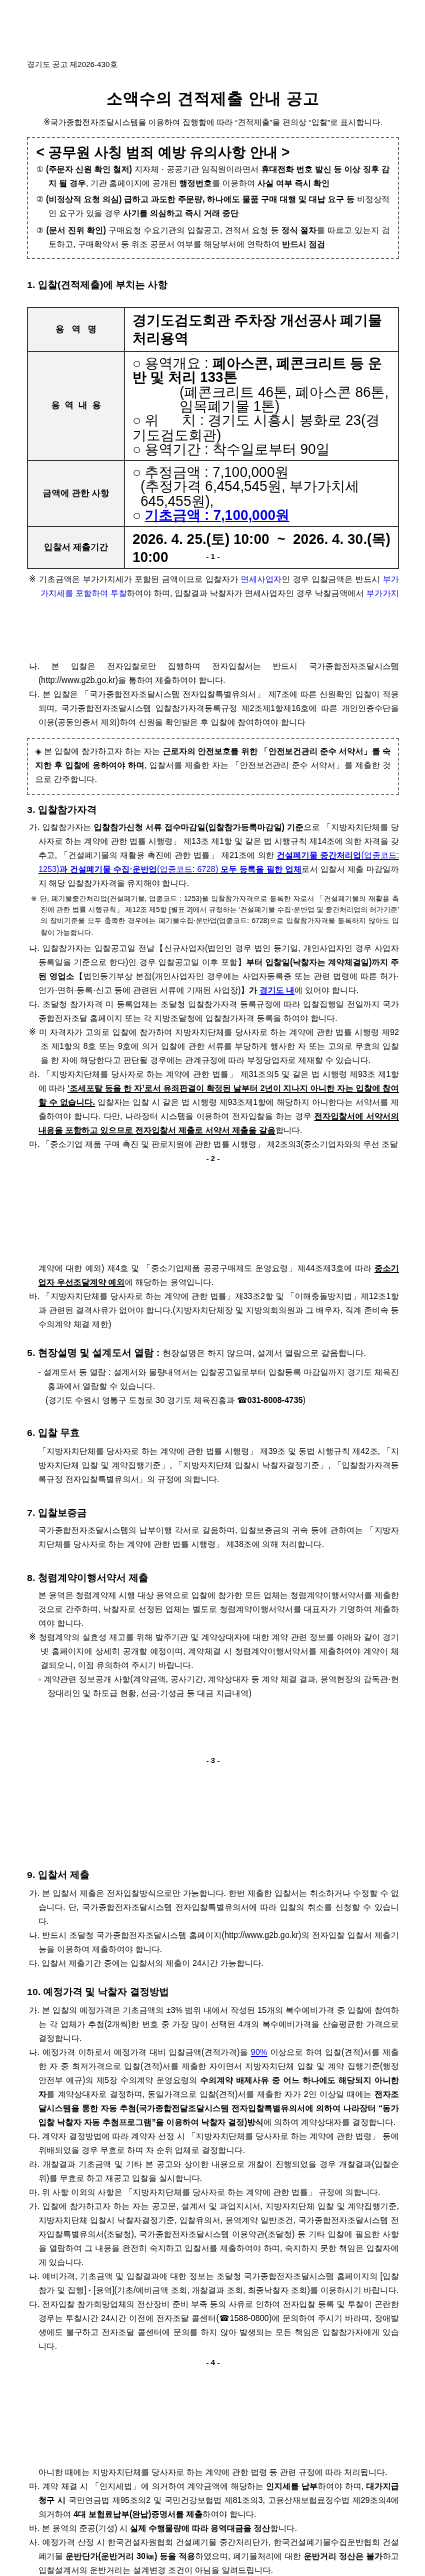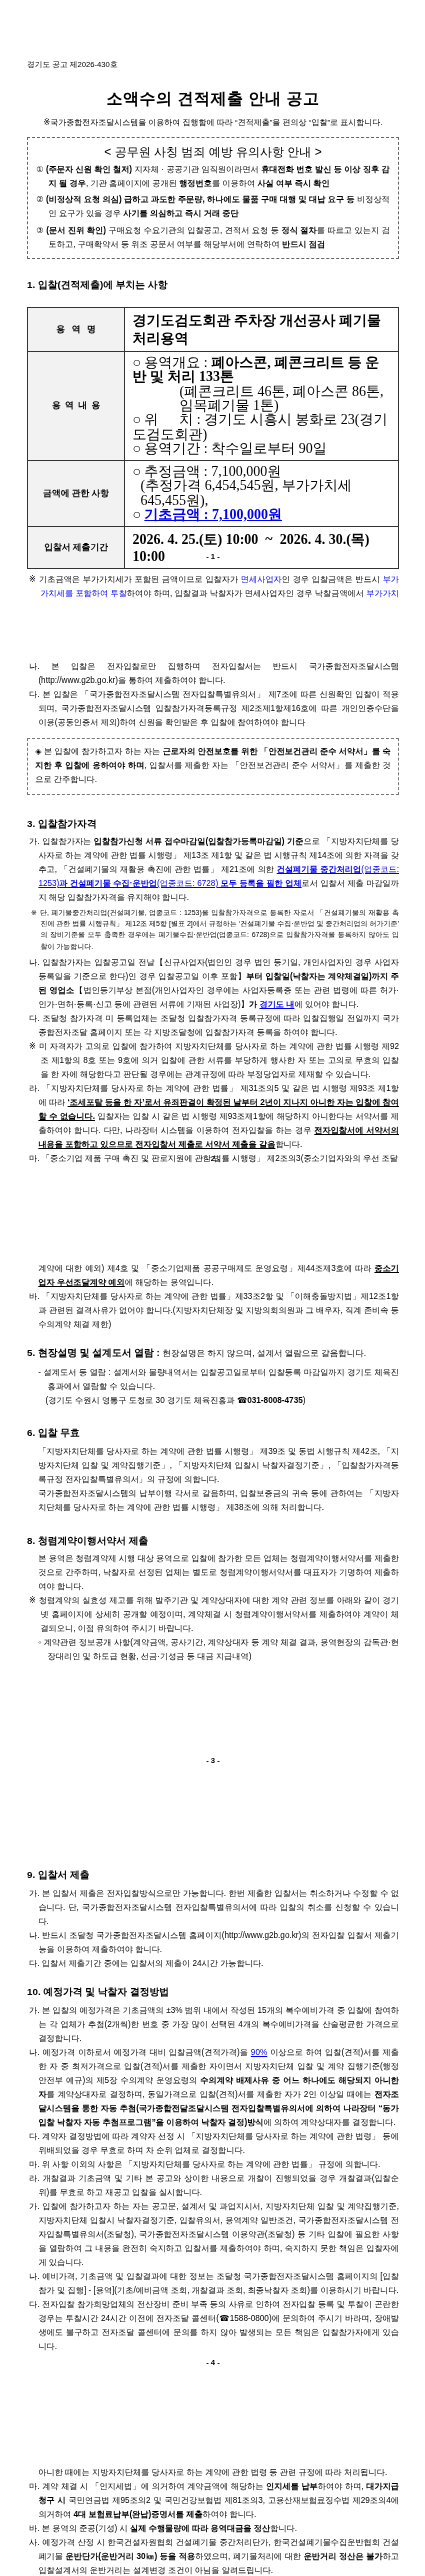--- a/index.html
+++ b/index.html
@@ -7,35 +7,35 @@
   .page{position:relative;height:602px;padding:58px 27px 0;box-sizing:border-box;overflow:hidden;background:#fff;}
   .blk{font-size:8.2px;line-height:14px;}
   .b{font-weight:700}
   .u{text-decoration:underline}
   .bl{color:#0000ee}
   .r{color:#e60000}
   .noticeno{font-size:7.7px;}
   .title{text-align:center;font-size:16px;font-weight:800;letter-spacing:0.5px;margin-top:15px;line-height:23px;}
   .subtitle{text-align:center;font-size:8px;margin-top:6.2px;}
   .warnbox{border:0.5px dashed #666;margin-top:7.2px;padding:6.2px 8.2px;}
-  .warn-title{text-align:center;font-weight:400;font-size:12px;margin-bottom:4.1px;line-height:14px;}
+  .warn-title{text-align:left;font-weight:700;font-size:14px;margin-bottom:4.1px;line-height:14px;}
   .warn-item{padding-left:12.4px;text-indent:-12.4px;text-align:justify;margin-top:2.6px;font-size:8.2px;line-height:14px;}
   .h{font-size:9.8px;font-weight:700;margin:15.5px 0 5.2px;line-height:13.4px;}
   .h .n{font-weight:400;font-size:8.5px;}
   .p{margin-left:2.1px;padding-left:9.3px;text-indent:-9.3px;text-align:justify;}
   .cont{margin-left:11.3px;text-align:justify;}
   .sub{margin-left:11.3px;padding-left:9.3px;text-indent:-9.3px;text-align:justify;}
   .ind{margin-left:18.5px;}
   .note{margin-left:2.1px;padding-left:11.3px;text-indent:-11.3px;text-align:justify;}
   .notesm{font-size:7px;line-height:11.3px;margin-left:4.1px;padding-left:9.3px;text-indent:-9.3px;text-align:justify;margin-top:1.5px;}
   .box{border:0.5px dashed #777;padding:6.2px 7.2px;margin:8.2px 0;text-align:justify;}
-  .mt8{margin-top:4.1px}.mt24{margin-top:22px}.mt28{margin-top:14.4px}.mt36{margin-top:18.5px}
+  .mt8{margin-top:4.1px}.mt24{margin-top:8px}.mt28{margin-top:14.4px}.mt36{margin-top:18.5px}
   .pageno{position:absolute;top:552px;left:0;right:0;text-align:center;font-size:7.7px;font-weight:700;}
   
-  .info-table{width:100%;border-collapse:collapse;border:1px solid #222;margin-top:16px;font-family:Liberation Serif, serif;}
+  .info-table{width:100%;border-collapse:collapse;border:1px solid #222;margin-top:16px;}
   .info-table th{width:92px;background:#f2f2f2;border:0.5px solid #333;font-size:8.8px;font-weight:700;text-align:center;padding:4.6px 2.1px;}
   .info-table td{border:0.5px solid #333;padding:3.6px 7.2px;font-size:14px;}
   .cell-line{line-height:14.4px;}
   .ind1{padding-left:8.2px;}
   .ind2{padding-left:47px;}
   .place{margin-left:28px;}
 </style>
 </head>
 <body>
 
@@ -108,41 +108,42 @@
 
 <div class="page">
   <div>
       <div class="blk cont"><span>계약에 대한 예외) 제4호 및 「중소기업제품 공공구매제도 운영요령」제44조제3호에 따라 </span><span class="b u">중소기업자 우선조달계약 예외</span><span>에 해당하는 용역입니다.</span></div>
       <div class="blk p">바. 「지방자치단체를 당사자로 하는 계약에 관한 법률」제33조2항 및 「이해충돌방지법」제12조1항과 관련된 결격사유가 없어야 합니다.(지방자치단체장 및 지방의회의원과 그 배우자, 직계 존비속 등 수의계약 체결 제한)</div>
       <div class="blk h mt28"><span>5. 현장설명 및 설계도서 열람 : </span><span class="n">현장설명은 하지 않으며, 설계서 열람으로 갈음합니다.</span></div>
       <div class="blk sub">- 설계도서 등 열람 : 설계서와 물량내역서는 입찰공고일로부터 입찰등록 마감일까지 경기도 체육진흥과에서 열람할 수 있습니다.</div>
       <div class="blk cont ind"><span>(경기도 수원시 영통구 도청로 30 경기도 체육진흥과 </span><span class="b">☎031-8008-4735</span><span>)</span></div>
       <div class="blk h mt36">6. 입찰 무효</div>
       <div class="blk cont">「지방자치단체를 당사자로 하는 계약에 관한 법률 시행령」 제39조 및 동법 시행규칙 제42조, 「지방자치단체 입찰 및 계약집행기준」, 「지방자치단체 입찰시 낙찰자결정기준」, 「입찰참가자격등록규정 전자입찰특별유의서」의 규정에 의합니다.</div>
+      <div class="blk h mt36">7. 입찰보증금</div>
       <div class="blk cont">국가종합전자조달시스템의 납부이행 각서로 갈음하며, 입찰보증금의 귀속 등에 관하여는 「지방자치단체를 당사자로 하는 계약에 관한 법률 시행령」 제38조에 의해 처리합니다.</div>
       <div class="blk h mt36">8. 청렴계약이행서약서 제출</div>
       <div class="blk cont">본 용역은 청렴계약제 시행 대상 용역으로 입찰에 참가한 모든 업체는 청렴계약이행서약서를 제출한 것으로 간주하며, 낙찰자로 선정된 업체는 별도로 청렴계약이행서약서를 대표자가 기명하여 제출하여야 합니다.</div>
       <div class="blk note">※ 청렴계약의 실효성 제고를 위해 발주기관 및 계약상대자에 대한 계약 관련 정보를 아래와 같이 경기넷 홈페이지에 상세히 공개할 예정이며, 계약체결 시 청렴계약이행서약서를 제출하여야 계약이 체결되오니, 이점 유의하여 주시기 바랍니다.</div>
       <div class="blk sub">◦ 계약관련 정보공개 사항(계약금액, 공사기간, 계약상대자 등 계약 체결 결과, 용역현장의  감독관·현장대리인 및 하도급 현황, 선금·기성금 등 대금 지급내역)</div>
     </div>
   <div class="pageno">- 3 -</div>
 </div>
 
 <div class="page">
   <div>
       <div class="blk h mt8">9. 입찰서 제출</div>
       <div class="blk p">가. 본 입찰서 제출은 전자입찰방식으로만 가능합니다. 한번 제출한 입찰서는 취소하거나 수정할 수 없습니다. 단, 국가종합전자조달시스템 전자입찰특별유의서에 따라 입찰의 취소를 신청할 수 있습니다.</div>
       <div class="blk p">나. 반드시 조달청 국가종합전자조달시스템 홈페이지(http://www.g2b.go.kr)의 전자입찰 입찰서 제출기능을 이용하여 제출하여야 합니다.</div>
       <div class="blk p">다. 입찰서 제출기간 중에는 입찰서의 제출이 24시간 가능합니다.</div>
       <div class="blk h mt28">10. 예정가격 및 낙찰자 결정방법</div>
       <div class="blk p">가. 본 입찰의 예정가격은 기초금액의 ±3% 범위 내에서 작성된 15개의 복수예비가격 중 입찰에 참여하는 각 업체가 추첨(2개씩)한 번호 중 가장 많이 선택된 4개의 복수예비가격을 산술평균한 가격으로 결정합니다.</div>
       <div class="blk p"><span>나. 예정가격 이하로서 예정가격 대비 입찰금액(견적가격)을 </span><span class="bl u">90%</span><span> 이상으로 하여 입찰(견적)서를 제출한 자 중 최저가격으로 입찰(견적)서를 제출한 자이면서 지방자치단체 입찰 및 계약 집행기준(행정안전부 예규)의 제5장 수의계약 운영요령의 </span><span class="b">수의계약 배제사유 중 어느 하나에도 해당되지 아니한 자</span><span>를 계약상대자로 결정하며, 동일가격으로 입찰(견적)서를 제출한 자가 2인 이상일 때에는 </span><span class="b">전자조달시스템을 통한 자동 추첨(국가종합전달조달시스템 전자입찰특별유의서에 의하여 나라장터 “동가입찰 낙찰자 자동 추첨프로그램”을 이용하여 낙찰자 결정)방식</span><span>에 의하여 계약상대자를 결정합니다.</span></div>
       <div class="blk p">다. 계약자 결정방법에 따라 계약자 선정 시 「지방자치단체를 당사자로 하는 계약에 관한 법령」  등에 위배되었을 경우 무효로 하며 차 순위 업체로 결정합니다.</div>
+      <div class="blk p">라. 개찰결과 기초금액 및 기타 본 공고와 상이한 내용으로 개찰이 진행되었을 경우 개찰결과(입찰순위)를 무효로 하고 재공고 입찰을 실시합니다.</div>
       <div class="blk p">마. 위 사항 이외의 사항은 「지방자치단체를 당사자로 하는 계약에 관한 법률」 규정에 의합니다.</div>
-      <div class="blk p">라. 개찰결과 기초금액 및 기타 본 공고와 상이한 내용으로 개찰이 진행되었을 경우 개찰결과(입찰순위)를 무효로 하고 재공고 입찰을 실시합니다.</div>
       <div class="blk p">가. 입찰에 참가하고자 하는 자는 공고문, 설계서 및 과업지시서, 지방자치단체 입찰 및 계약집행기준, 지방자치단체 입찰시 낙찰자결정기준, 입찰유의서, 용역계약 일반조건, 국가종합전자조달시스템 전자입찰특별유의서(조달청), 국가종합전자조달시스템 이용약관(조달청) 등 기타 입찰에 필요한 사항을 열람하여 그 내용을 완전히 숙지하고 입찰서를 제출하여야 하며, 숙지하지 못한 책임은 입찰자에게 있습니다.</div>
       <div class="blk p">나. 예비가격, 기초금액 및 입찰결과에 대한 정보는 조달청 국가종합전자조달시스템 홈페이지의 [입찰참가 및 집행] - [용역](기초/예비금액 조회, 개찰결과 조회, 최종낙찰자 조회)를 이용하시기 바랍니다.</div>
       <div class="blk p">다. 전자입찰 참가희망업체의 전산장비 준비 부족 등의 사유로 인하여 전자입찰 등록 및 투찰이 곤란한 경우는 투찰시간 24시간 이전에 전자조달 콜센터(☎1588-0800)에 문의하여 주시기 바라며, 장애발생에도 불구하고 전자조달 콜센터에 문의를 하지 않아 발생되는 모든 책임은 입찰참가자에게 있습니다.</div>
     </div>
   <div class="pageno">- 4 -</div>
 </div>
 
 <div class="page">
   <div>
       <div class="blk cont">아니한 때에는 지방자치단체를 당사자로 하는 계약에 관한 법령 등 관련 규정에 따라 처리됩니다.</div>

